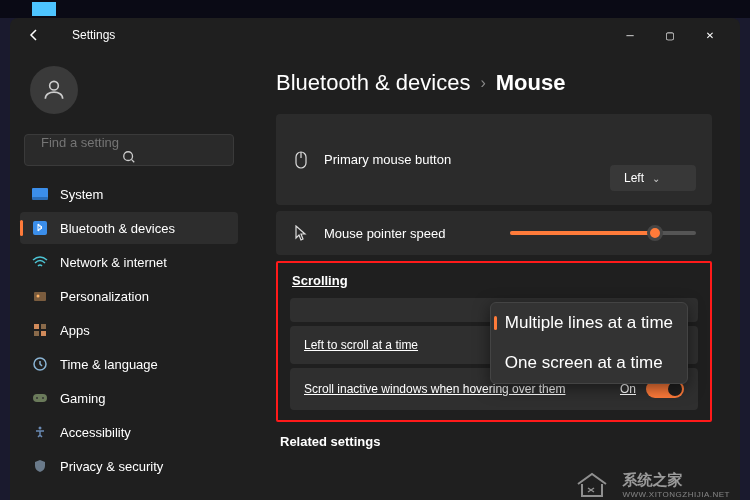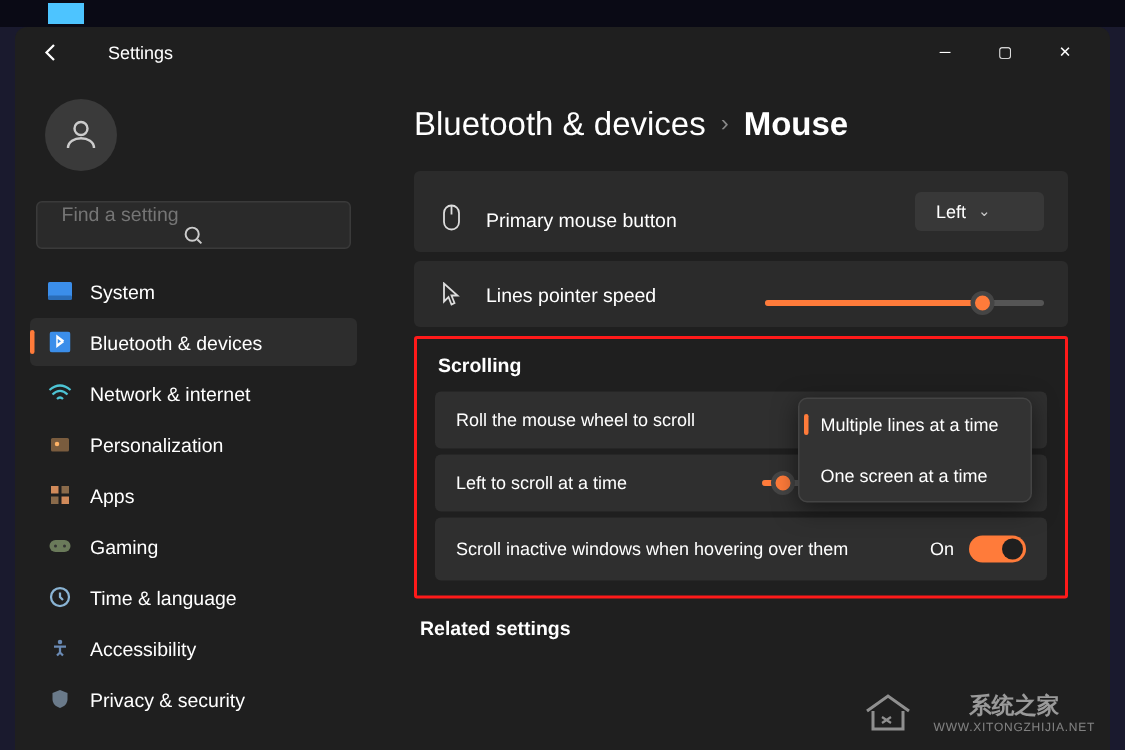--- a/index.html
+++ b/index.html
@@ -66,82 +66,81 @@
 }
 .nav-icon { width: 16px; height: 16px; display: flex; align-items: center; justify-content: center; font-size: 14px; }
 .main { flex: 1; padding: 18px 28px 0; overflow-y: auto; }
 .breadcrumb { display: flex; align-items: center; gap: 10px; font-size: 22px; margin-bottom: 18px; }
 .bc-parent { color: #fff; font-weight: 400; cursor: pointer; }
 .bc-sep { color: #888; font-size: 16px; }
 .bc-current { font-weight: 600; }
 .panel {
   background: #2b2b2b; border-radius: 4px;
   padding: 14px 16px; margin-bottom: 6px;
-  display: flex; align-items: flex-end; gap: 14px;
+  display: flex; align-items: center; gap: 14px;
   font-size: 13px;
 }
 .panel-icon { width: 18px; display: flex; align-items: center; justify-content: center; color: #ddd; }
 .panel-label { flex: 1; color: #fff; }
 .select-box {
   background: #383838; border-radius: 4px;
   padding: 6px 14px; display: flex; align-items: center; gap: 8px;
-  font-size: 12px; cursor: pointer; min-width: 86px;
+  font-size: 12px; cursor: pointer; min-width: 86px; margin-top: 37px;
 }
 .chev { font-size: 10px; color: #ccc; }
 .slider {
   width: 186px; height: 4px; background: #555; border-radius: 2px;
   position: relative;
 }
 .slider-fill { position: absolute; left: 0; top: 0; bottom: 0; background: #ff7b3a; border-radius: 2px; }
 .slider-thumb {
   position: absolute; width: 16px; height: 16px; border-radius: 50%;
   background: #ff7b3a; border: 3px solid #454545; top: 50%; transform: translate(-50%, -50%);
 }
 .section-group {
   border: 2px solid #ff1a1a; border-radius: 2px;
-  padding: 10px 12px 6px; margin-bottom: 12px;
+  padding: 10px 12px 6px; margin-bottom: 12px; text-decoration: underline;
 }
 .section-title { font-size: 13px; font-weight: 600; margin-bottom: 10px; padding-left: 2px; }
 .sub-panel {
   background: #2f2f2f; border-radius: 4px;
   padding: 12px 14px; margin-bottom: 4px;
   display: flex; align-items: center; font-size: 12px;
   position: relative;
 }
 .sub-panel .panel-label { flex: 1; }
 .dropdown-menu {
   position: absolute; right: 10px; top: 4px;
   background: #333; border: 1px solid #444; border-radius: 6px;
   min-width: 156px; z-index: 10;
   box-shadow: 0 4px 16px rgba(0,0,0,0.5);
 }
 .dropdown-item {
-  padding: 10px 14px; font-size: 12px; cursor: pointer;
+  padding: 10px 14px; font-size: 17px; cursor: pointer;
   display: flex; align-items: center;
 }
 .dropdown-item.selected::before {
   content: ''; position: absolute; left: 3px; width: 3px; height: 14px;
   background: #ff7b3a; border-radius: 2px;
 }
 .toggle {
   width: 38px; height: 18px; background: #ff7b3a; border-radius: 10px;
   position: relative; cursor: pointer;
 }
 .toggle-thumb {
   position: absolute; right: 2px; top: 2px; width: 14px; height: 14px;
   background: #1f1f1f; border-radius: 50%;
 }
 .toggle-label { font-size: 12px; margin-right: 10px; }
 .slider-small { width: 176px; height: 4px; background: #555; border-radius: 2px; position: relative; }
 .watermark {
-  position: absolute; right: 20px; bottom: 10px;
+  position: absolute; right: 20px; bottom: 0;
   color: rgba(255,255,255,0.55); font-size: 12px;
   display: flex; align-items: center; gap: 12px;
   z-index: 20;
-  text-align: center;
 }
 .wm-logo { opacity: 0.5; }
 </style>
 </head>
 <body>
 
 <div class="desktop-bar">
   <div class="desktop-icon"></div>
 </div>
 
@@ -221,36 +220,36 @@
               <rect x="1" y="1" width="5" height="5" fill="#d08a5a"></rect>
               <rect x="8" y="1" width="5" height="5" fill="#8a6a4a"></rect>
               <rect x="1" y="8" width="5" height="5" fill="#8a6a4a"></rect>
               <rect x="8" y="8" width="5" height="5" fill="#d08a5a"></rect>
             </svg>
           </span>
         <span>Apps</span>
       </div>
       <div class="nav-item">
         <span class="nav-icon">
+            <svg width="14" height="14" viewBox="0 0 14 14">
+              <circle cx="7" cy="7" r="6" fill="none" stroke="#8ab4d4" stroke-width="1.5"></circle>
+              <path d="M7 4v3l2 2" stroke="#8ab4d4" stroke-width="1.5" fill="none"></path>
+            </svg>
+          </span>
+        <span>Time &amp; language</span>
+      </div>
+      <div class="nav-item">
+        <span class="nav-icon">
             <svg width="16" height="12" viewBox="0 0 16 12">
               <rect x="1" y="2" width="14" height="8" rx="4" fill="#6a7a5a"></rect>
               <circle cx="5" cy="6" r="1" fill="#333"></circle>
               <circle cx="11" cy="6" r="1" fill="#333"></circle>
             </svg>
           </span>
         <span>Gaming</span>
-      </div>
-      <div class="nav-item">
-        <span class="nav-icon">
-            <svg width="14" height="14" viewBox="0 0 14 14">
-              <circle cx="7" cy="7" r="6" fill="none" stroke="#8ab4d4" stroke-width="1.5"></circle>
-              <path d="M7 4v3l2 2" stroke="#8ab4d4" stroke-width="1.5" fill="none"></path>
-            </svg>
-          </span>
-        <span>Time &amp; language</span>
       </div>
       <div class="nav-item">
         <span class="nav-icon">
             <svg width="14" height="14" viewBox="0 0 14 14">
               <circle cx="7" cy="3" r="1.5" fill="#6a8ab4"></circle>
               <path d="M3 6h8M7 6v4M5 12l2-2 2 2" stroke="#6a8ab4" stroke-width="1.5" fill="none"></path>
             </svg>
           </span>
         <span>Accessibility</span>
       </div>
@@ -284,32 +283,31 @@
           <span class="chev">⌄</span>
         </div>
       </div>
 
       <div class="panel">
         <span class="panel-icon">
           <svg width="14" height="16" viewBox="0 0 14 16">
               <path d="M2 1l0 12 3-3 2 5 2-1-2-5 4 0z" fill="none" stroke="#ddd" stroke-width="1.2"></path>
             </svg>
         </span>
-        <span class="panel-label">Lines pointer speed</span>
+        <span class="panel-label">Mouse pointer speed</span>
         <div class="slider">
           <div class="slider-fill" style="width:78%"></div>
           <div class="slider-thumb" style="left:78%"></div>
         </div>
       </div>
 
       <div class="section-group">
         <div class="section-title">Scrolling</div>
 
         <div class="sub-panel">
-          <span class="panel-label">Roll the mouse wheel to scroll</span>
           <div class="dropdown-menu">
             <div class="dropdown-item selected">
               <span>Multiple lines at a time</span>
             </div>
             <div class="dropdown-item">
               <span>One screen at a time</span>
             </div>
           </div>
         </div>
 

